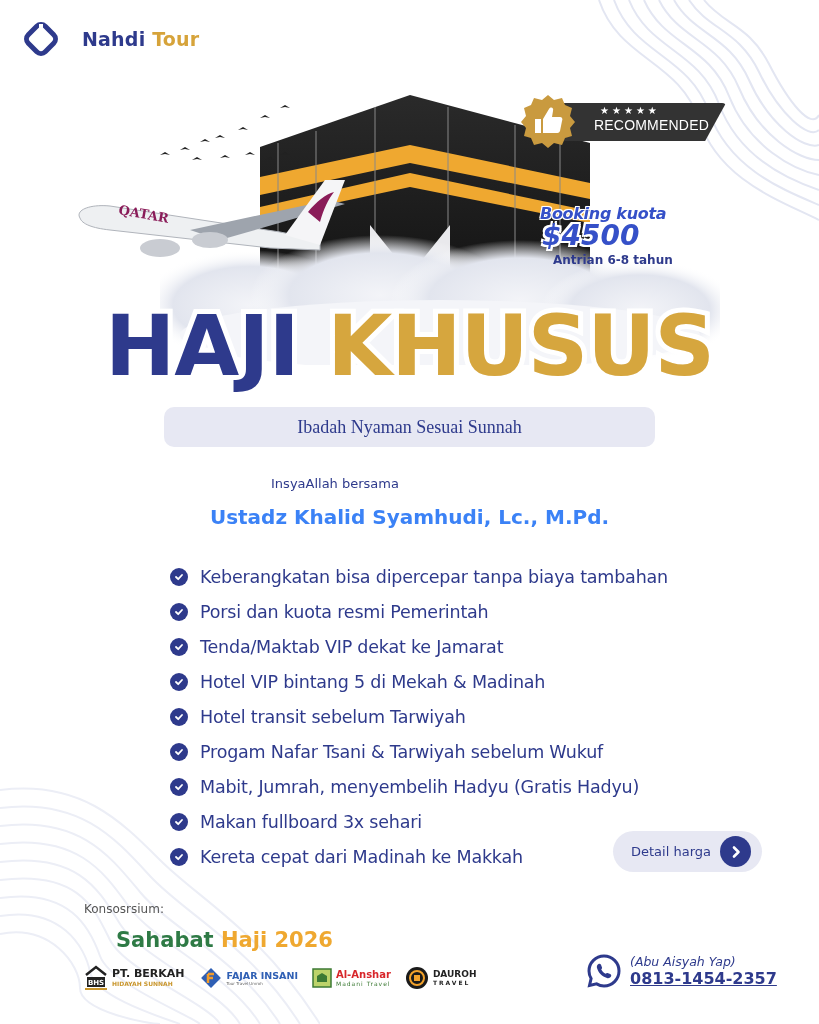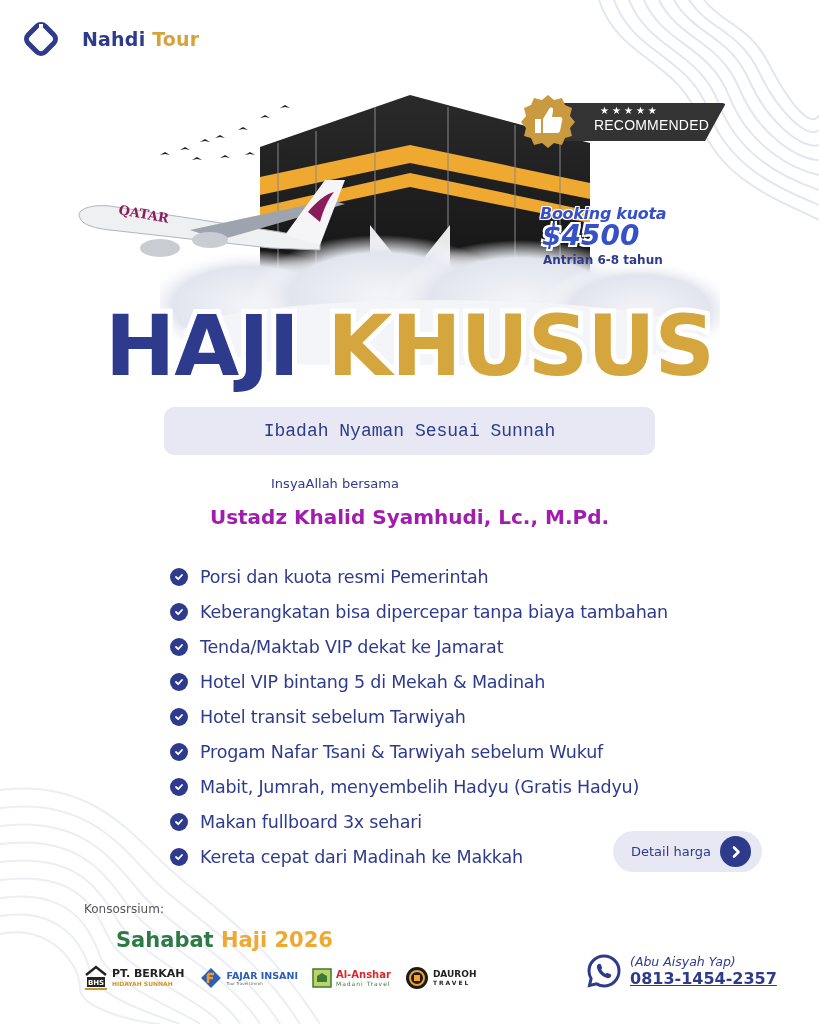--- a/index.html
+++ b/index.html
@@ -28,35 +28,35 @@
              clip-path:polygon(0 0, 100% 0, 88% 100%, 0 100%); border-radius:4px; }
   .rec-stars { position:absolute; left:88px; top:12px; color:#ffffff; font-size:10px; letter-spacing:3px; }
   .rec-text { position:absolute; left:82px; top:24px; color:#ffffff; font-family:"Liberation Sans", sans-serif; font-size:14px; letter-spacing:0.2px; }
   .rec-seal { position:absolute; left:8px; top:0; width:56px; height:56px; }
 
   .booking { position:absolute; left:540px; top:204px; }
   .booking-label { font-family:"DejaVu Sans", sans-serif; font-weight:bold; font-style:italic; font-size:16px; color:#3550c8;
                    text-shadow:-1px -1px 0 #fff, 1px -1px 0 #fff, -1px 1px 0 #fff, 1px 1px 0 #fff, 0 0 2px #fff; letter-spacing:-0.3px; }
   .booking-price { font-family:"DejaVu Sans", sans-serif; font-weight:bold; font-style:italic; font-size:28px; color:#3550c8; line-height:26px; margin-left:2px;
                    text-shadow:-2px -2px 0 #fff, 2px -2px 0 #fff, -2px 2px 0 #fff, 2px 2px 0 #fff, 0 2px 0 #fff, 2px 0 0 #fff; }
-  .booking-queue { font-family:"DejaVu Sans", sans-serif; font-weight:bold; font-size:12px; color:#2e3a8c; margin-top:4px; margin-left:3px; }
+  .booking-queue { font-family:"DejaVu Sans", sans-serif; font-weight:bold; font-size:12px; color:#2e3a8c; margin-top:4px; margin-left:13px; }
 
   
   .title { position:absolute; left:0; top:296px; width:819px; text-align:center; font-family:"DejaVu Sans", sans-serif; font-weight:bold;
            font-size:84px; letter-spacing:-1px; line-height:100px; }
   .title span { paint-order:stroke fill; -webkit-text-stroke:10px #ffffff; }
   .title .haji { color:#2e3a8c; }
   .title .khusus { color:#d6a63e; }
 
   
-  .tagline { position:absolute; left:164px; top:407px; width:491px; height:48px; background:#e7e8f3; border-radius:10px;
-             display:flex; align-items:center; justify-content:center; font-family:Liberation Mono, monospace; font-size:18px; color:#2e3a8c; }
+  .tagline { position:absolute; left:164px; top:407px; width:491px; height:40px; background:#e7e8f3; border-radius:10px;
+             display:flex; align-items:center; justify-content:center; font-family:Liberation Serif, serif; font-size:18px; color:#2e3a8c; }
 
   .with-label { position:absolute; left:0; top:476px; width:660px; text-align:center; font-size:13px; color:#2e3a8c;padding-left:10px; }
-  .ustadz { position:absolute; left:0; top:505px; width:819px; text-align:center; font-weight:bold; font-size:20px; color:#a21caf; }
+  .ustadz { position:absolute; left:0; top:505px; width:819px; text-align:center; font-weight:bold; font-size:20px; color:#3b82f6; }
 
   
   .features { position:absolute; left:170px; top:559px; list-style:none; }
   .features li { display:flex; align-items:center; height:35px; font-size:17.5px; color:#2e3a8c; letter-spacing:-0.2px; }
   .check { width:18px; height:18px; border-radius:50%; background:#2e3a8c; margin-right:12px; display:inline-flex; align-items:center; justify-content:center; flex-shrink:0; }
 
   
   .detail-btn { position:absolute; left:613px; top:831px; width:149px; height:41px; background:#e7e8f3; border-radius:21px;
                 display:flex; align-items:center; padding-left:18px; font-size:13px; color:#2e3a8c; cursor:pointer; }
   .detail-btn .arrow { position:absolute; right:11px; top:5px; width:31px; height:31px; border-radius:50%; background:#2e3a8c; display:flex; align-items:center; justify-content:center; }
@@ -205,29 +205,29 @@
 <div class="with-label">InsyaAllah bersama</div>
 <div class="ustadz">Ustadz Khalid Syamhudi, Lc., M.Pd.</div>
 
 <ul class="features">
   <li>
       <span class="check">
         <svg width="10" height="10" viewBox="0 0 10 10">
           <path d="M2 5 L4.2 7.2 L8 3" stroke="#fff" stroke-width="1.8" fill="none" stroke-linecap="round" stroke-linejoin="round"></path>
         </svg>
       </span>
+      <span>Keberangkatan bisa dipercepar tanpa biaya tambahan</span>
+    </li>
+  <li>
+      <span class="check">
+        <svg width="10" height="10" viewBox="0 0 10 10">
+          <path d="M2 5 L4.2 7.2 L8 3" stroke="#fff" stroke-width="1.8" fill="none" stroke-linecap="round" stroke-linejoin="round"></path>
+        </svg>
+      </span>
       <span>Porsi dan kuota resmi Pemerintah</span>
-    </li>
-  <li>
-      <span class="check">
-        <svg width="10" height="10" viewBox="0 0 10 10">
-          <path d="M2 5 L4.2 7.2 L8 3" stroke="#fff" stroke-width="1.8" fill="none" stroke-linecap="round" stroke-linejoin="round"></path>
-        </svg>
-      </span>
-      <span>Keberangkatan bisa dipercepar tanpa biaya tambahan</span>
     </li>
   <li>
       <span class="check">
         <svg width="10" height="10" viewBox="0 0 10 10">
           <path d="M2 5 L4.2 7.2 L8 3" stroke="#fff" stroke-width="1.8" fill="none" stroke-linecap="round" stroke-linejoin="round"></path>
         </svg>
       </span>
       <span>Tenda/Maktab VIP dekat ke Jamarat</span>
     </li>
   <li>

